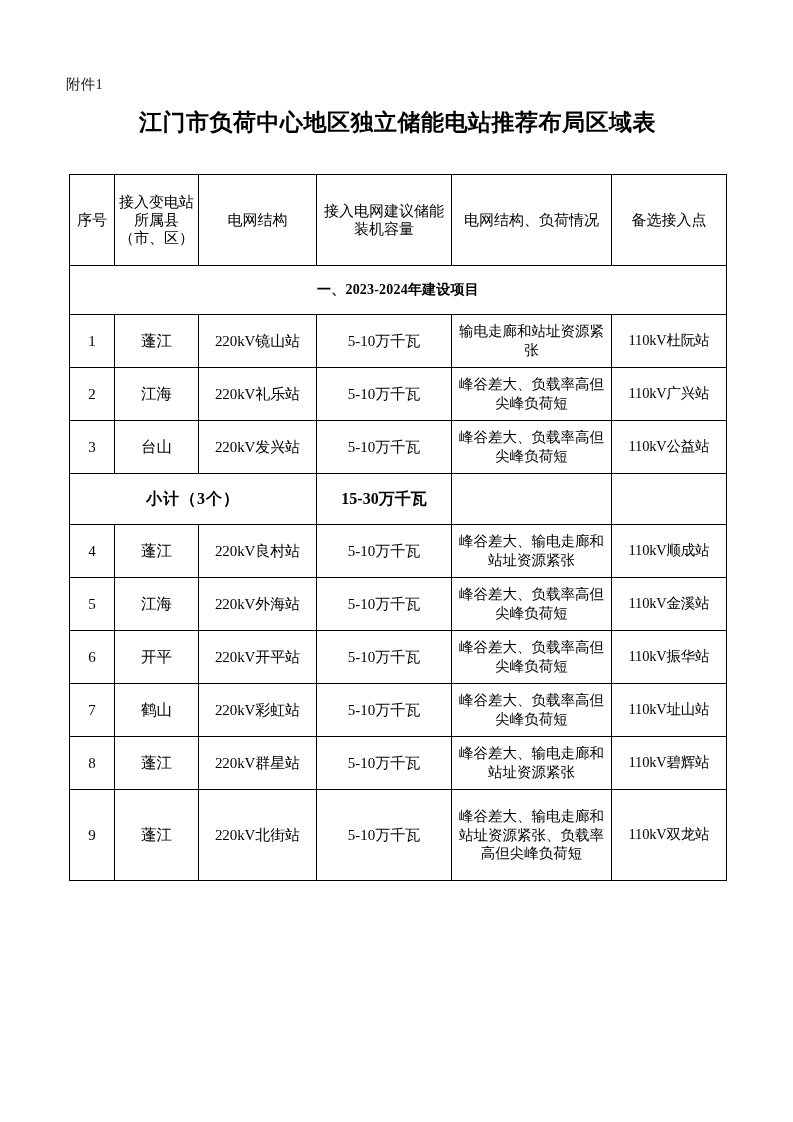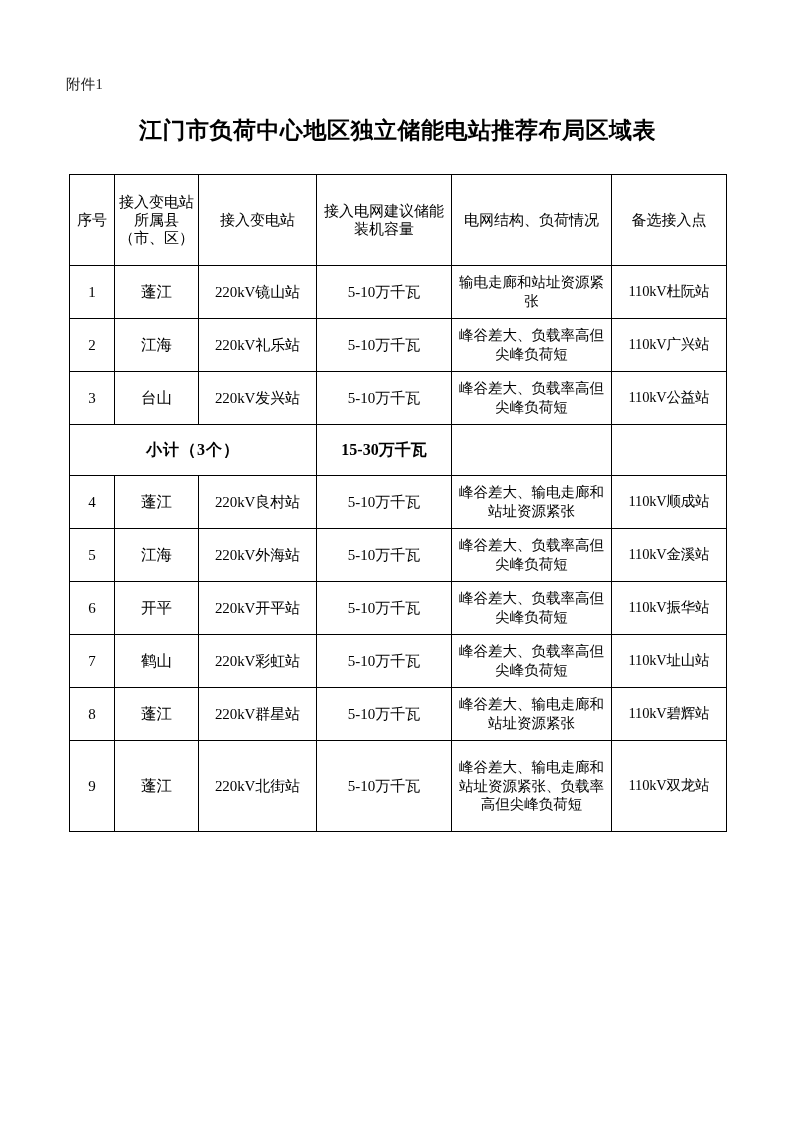--- a/index.html
+++ b/index.html
@@ -37,21 +37,20 @@
     letter-spacing: 0.3px;
   }
 
   
   .doc-title {
     position: absolute;
     left: 69px;
     top: 108px;
     width: 657px;
     text-align: center;
-    margin-top: 8px;
   }
   .doc-title .line1 {
     display: block;
     font-size: 23px;
     font-weight: bold;
     line-height: 1.28;
     letter-spacing: 0.5px;
   }
   .doc-title .line2 {
     display: block;
@@ -143,26 +142,29 @@
         <col class="c-county">
         <col class="c-sub">
         <col class="c-cap">
         <col class="c-grid">
         <col class="c-point">
       </colgroup>
       <tbody>
         <tr class="header-row">
           <td>序号</td>
           <td>接入变电站所属县（市、区）</td>
-          <td>接入变电站</td>
+          <td>电网结构</td>
           <td>接入电网建议储能装机容量</td>
           <td>电网结构、负荷情况</td>
           <td>备选接入点</td>
         </tr>
 
+        <tr class="section-row">
+          <td colspan="6">一、2023-2024年建设项目</td>
+        </tr>
         <tr class="data-row">
           <td class="cell-no">1</td>
           <td class="cell-county">蓬江</td>
           <td class="cell-sub">220kV镜山站</td>
           <td class="cell-cap">5-10万千瓦</td>
           <td class="cell-grid">输电走廊和站址资源紧张</td>
           <td class="cell-point">110kV杜阮站</td>
         </tr>
         <tr class="data-row">
           <td class="cell-no">2</td>

